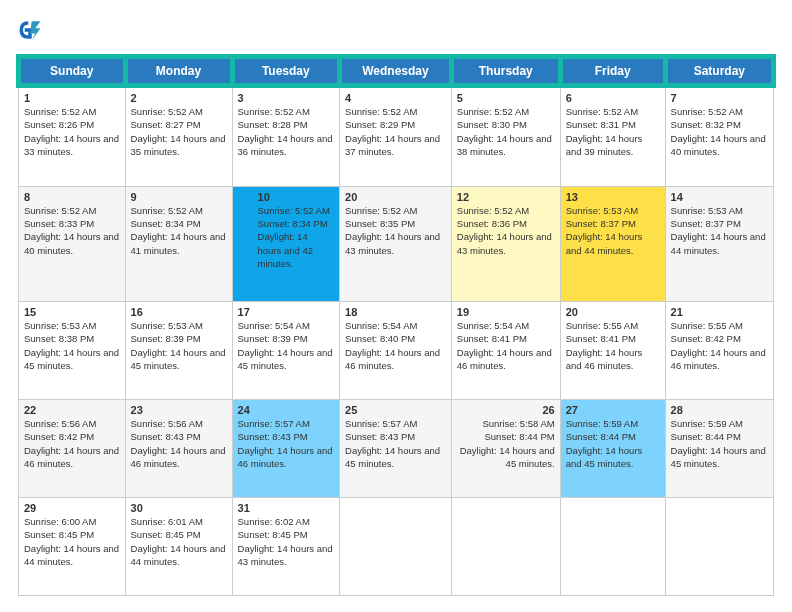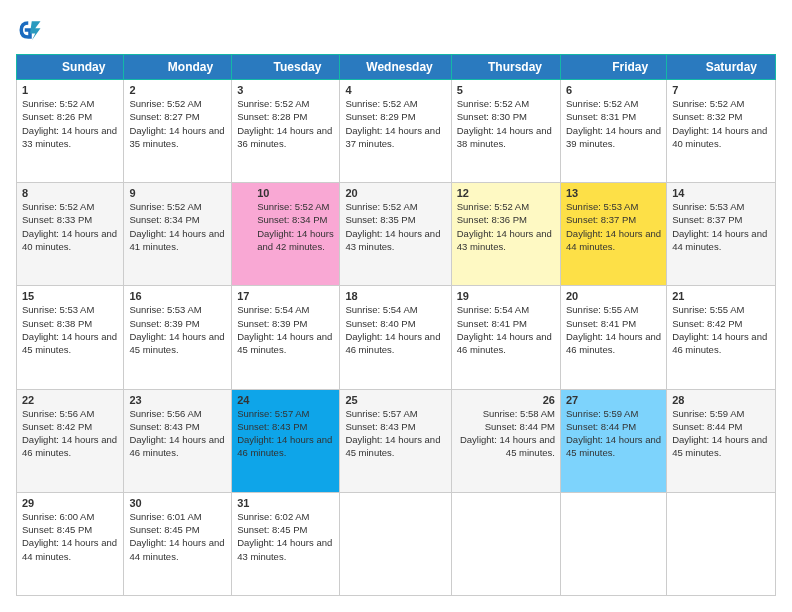--- a/index.html
+++ b/index.html
@@ -56,25 +56,25 @@
     }
     .calendar {
       width: 100%;
       border-collapse: collapse;
       flex: 1;
       font-size: 10px;
     }
     .calendar th {
       background-color: #2a7abf;
       color: #fff;
-      text-align: right;
+      text-align: center;
       padding: 5px 18px;
       font-size: 12px;
       font-weight: bold;
-      border: 1px solid #14b8a6;
+      border: 5px solid #14b8a6;
     }
     .calendar td {
       border: 1px solid #ccc;
       vertical-align: top;
       padding: 4px 5px;
       width: 113px;
       background: #fff;
       color: #333;
     }
     .calendar tr:nth-child(even) td {
@@ -145,21 +145,21 @@
           <td><span class="day-num">6</span>
           <span class="day-info">Sunrise: 5:52 AM<br>Sunset: 8:31 PM<br>Daylight: 14 hours and 39 minutes.</span></td>
           <td><span class="day-num">7</span>
           <span class="day-info">Sunrise: 5:52 AM<br>Sunset: 8:32 PM<br>Daylight: 14 hours and 40 minutes.</span></td>
         </tr>
         <tr style="background: rgb(245, 245, 245);">
           <td style="background: rgb(245, 245, 245);"><span class="day-num">8</span>
           <span class="day-info">Sunrise: 5:52 AM<br>Sunset: 8:33 PM<br>Daylight: 14 hours and 40 minutes.</span></td>
           <td style="background: rgb(245, 245, 245);"><span class="day-num">9</span>
           <span class="day-info">Sunrise: 5:52 AM<br>Sunset: 8:34 PM<br>Daylight: 14 hours and 41 minutes.</span></td>
-          <td style="background: #f9a8d4; padding-left: 25px;"><span class="day-num">10</span>
+          <td style="background: #0ea5e9; padding-left: 25px;"><span class="day-num">10</span>
           <span class="day-info">Sunrise: 5:52 AM<br>Sunset: 8:34 PM<br>Daylight: 14 hours and 42 minutes.</span></td>
           <td style="background: rgb(245, 245, 245);"><span class="day-num">20</span>
           <span class="day-info">Sunrise: 5:52 AM<br>Sunset: 8:35 PM<br>Daylight: 14 hours and 43 minutes.</span></td>
           <td style="background: #fef9c3;"><span class="day-num">12</span>
           <span class="day-info">Sunrise: 5:52 AM<br>Sunset: 8:36 PM<br>Daylight: 14 hours and 43 minutes.</span></td>
           <td style="background: #fde047;"><span class="day-num">13</span>
           <span class="day-info">Sunrise: 5:53 AM<br>Sunset: 8:37 PM<br>Daylight: 14 hours and 44 minutes.</span></td>
           <td style="background: rgb(245, 245, 245);"><span class="day-num">14</span>
           <span class="day-info">Sunrise: 5:53 AM<br>Sunset: 8:37 PM<br>Daylight: 14 hours and 44 minutes.</span></td>
         </tr>
@@ -177,21 +177,21 @@
           <td><span class="day-num">20</span>
           <span class="day-info">Sunrise: 5:55 AM<br>Sunset: 8:41 PM<br>Daylight: 14 hours and 46 minutes.</span></td>
           <td><span class="day-num">21</span>
           <span class="day-info">Sunrise: 5:55 AM<br>Sunset: 8:42 PM<br>Daylight: 14 hours and 46 minutes.</span></td>
         </tr>
         <tr style="background: rgb(245, 245, 245);">
           <td style="background: rgb(245, 245, 245);"><span class="day-num">22</span>
           <span class="day-info">Sunrise: 5:56 AM<br>Sunset: 8:42 PM<br>Daylight: 14 hours and 46 minutes.</span></td>
           <td style="background: rgb(245, 245, 245);"><span class="day-num">23</span>
           <span class="day-info">Sunrise: 5:56 AM<br>Sunset: 8:43 PM<br>Daylight: 14 hours and 46 minutes.</span></td>
-          <td style="background: #0ea5e9;"><span class="day-num">24</span>
+          <td style="background: #7dd3fc;"><span class="day-num">24</span>
           <span class="day-info">Sunrise: 5:57 AM<br>Sunset: 8:43 PM<br>Daylight: 14 hours and 46 minutes.</span></td>
           <td style="background: rgb(245, 245, 245);"><span class="day-num">25</span>
           <span class="day-info">Sunrise: 5:57 AM<br>Sunset: 8:43 PM<br>Daylight: 14 hours and 45 minutes.</span></td>
           <td style="background: rgb(245, 245, 245); text-align: right;"><span class="day-num">26</span>
           <span class="day-info">Sunrise: 5:58 AM<br>Sunset: 8:44 PM<br>Daylight: 14 hours and 45 minutes.</span></td>
           <td style="background: #7dd3fc; margin-top: 46px;"><span class="day-num">27</span>
           <span class="day-info">Sunrise: 5:59 AM<br>Sunset: 8:44 PM<br>Daylight: 14 hours and 45 minutes.</span></td>
           <td style="background: rgb(245, 245, 245);"><span class="day-num">28</span>
           <span class="day-info">Sunrise: 5:59 AM<br>Sunset: 8:44 PM<br>Daylight: 14 hours and 45 minutes.</span></td>
         </tr>

